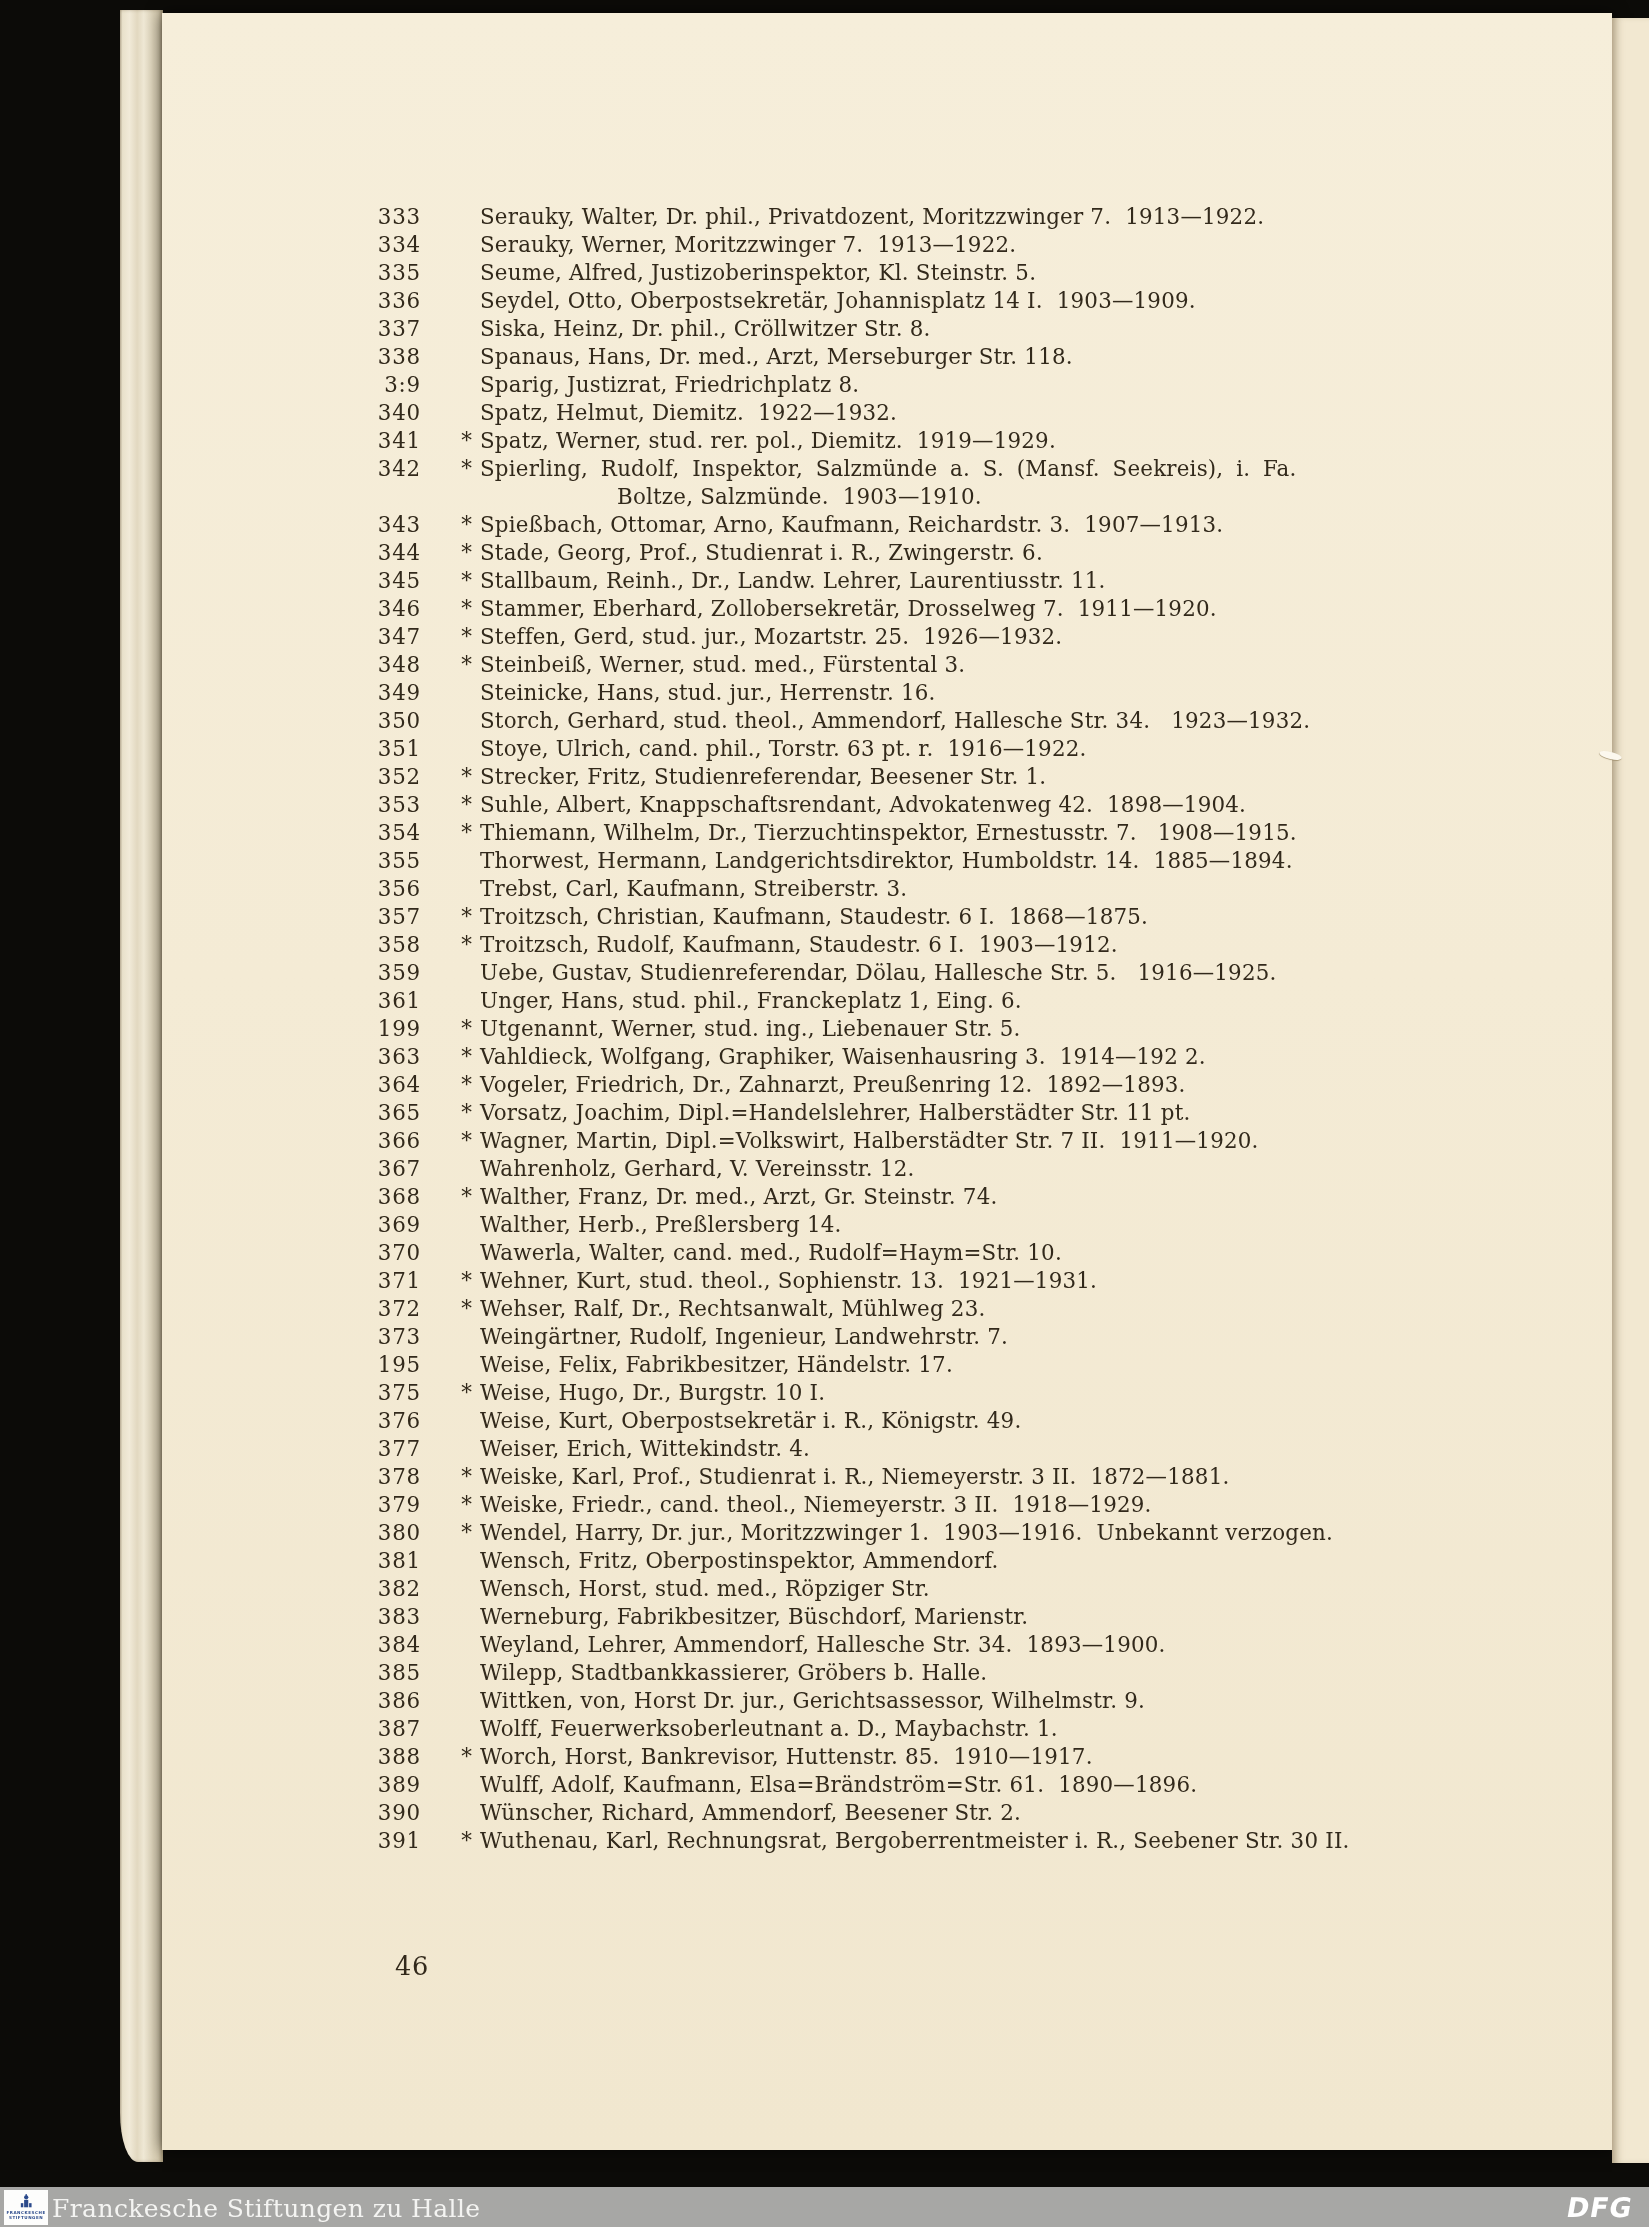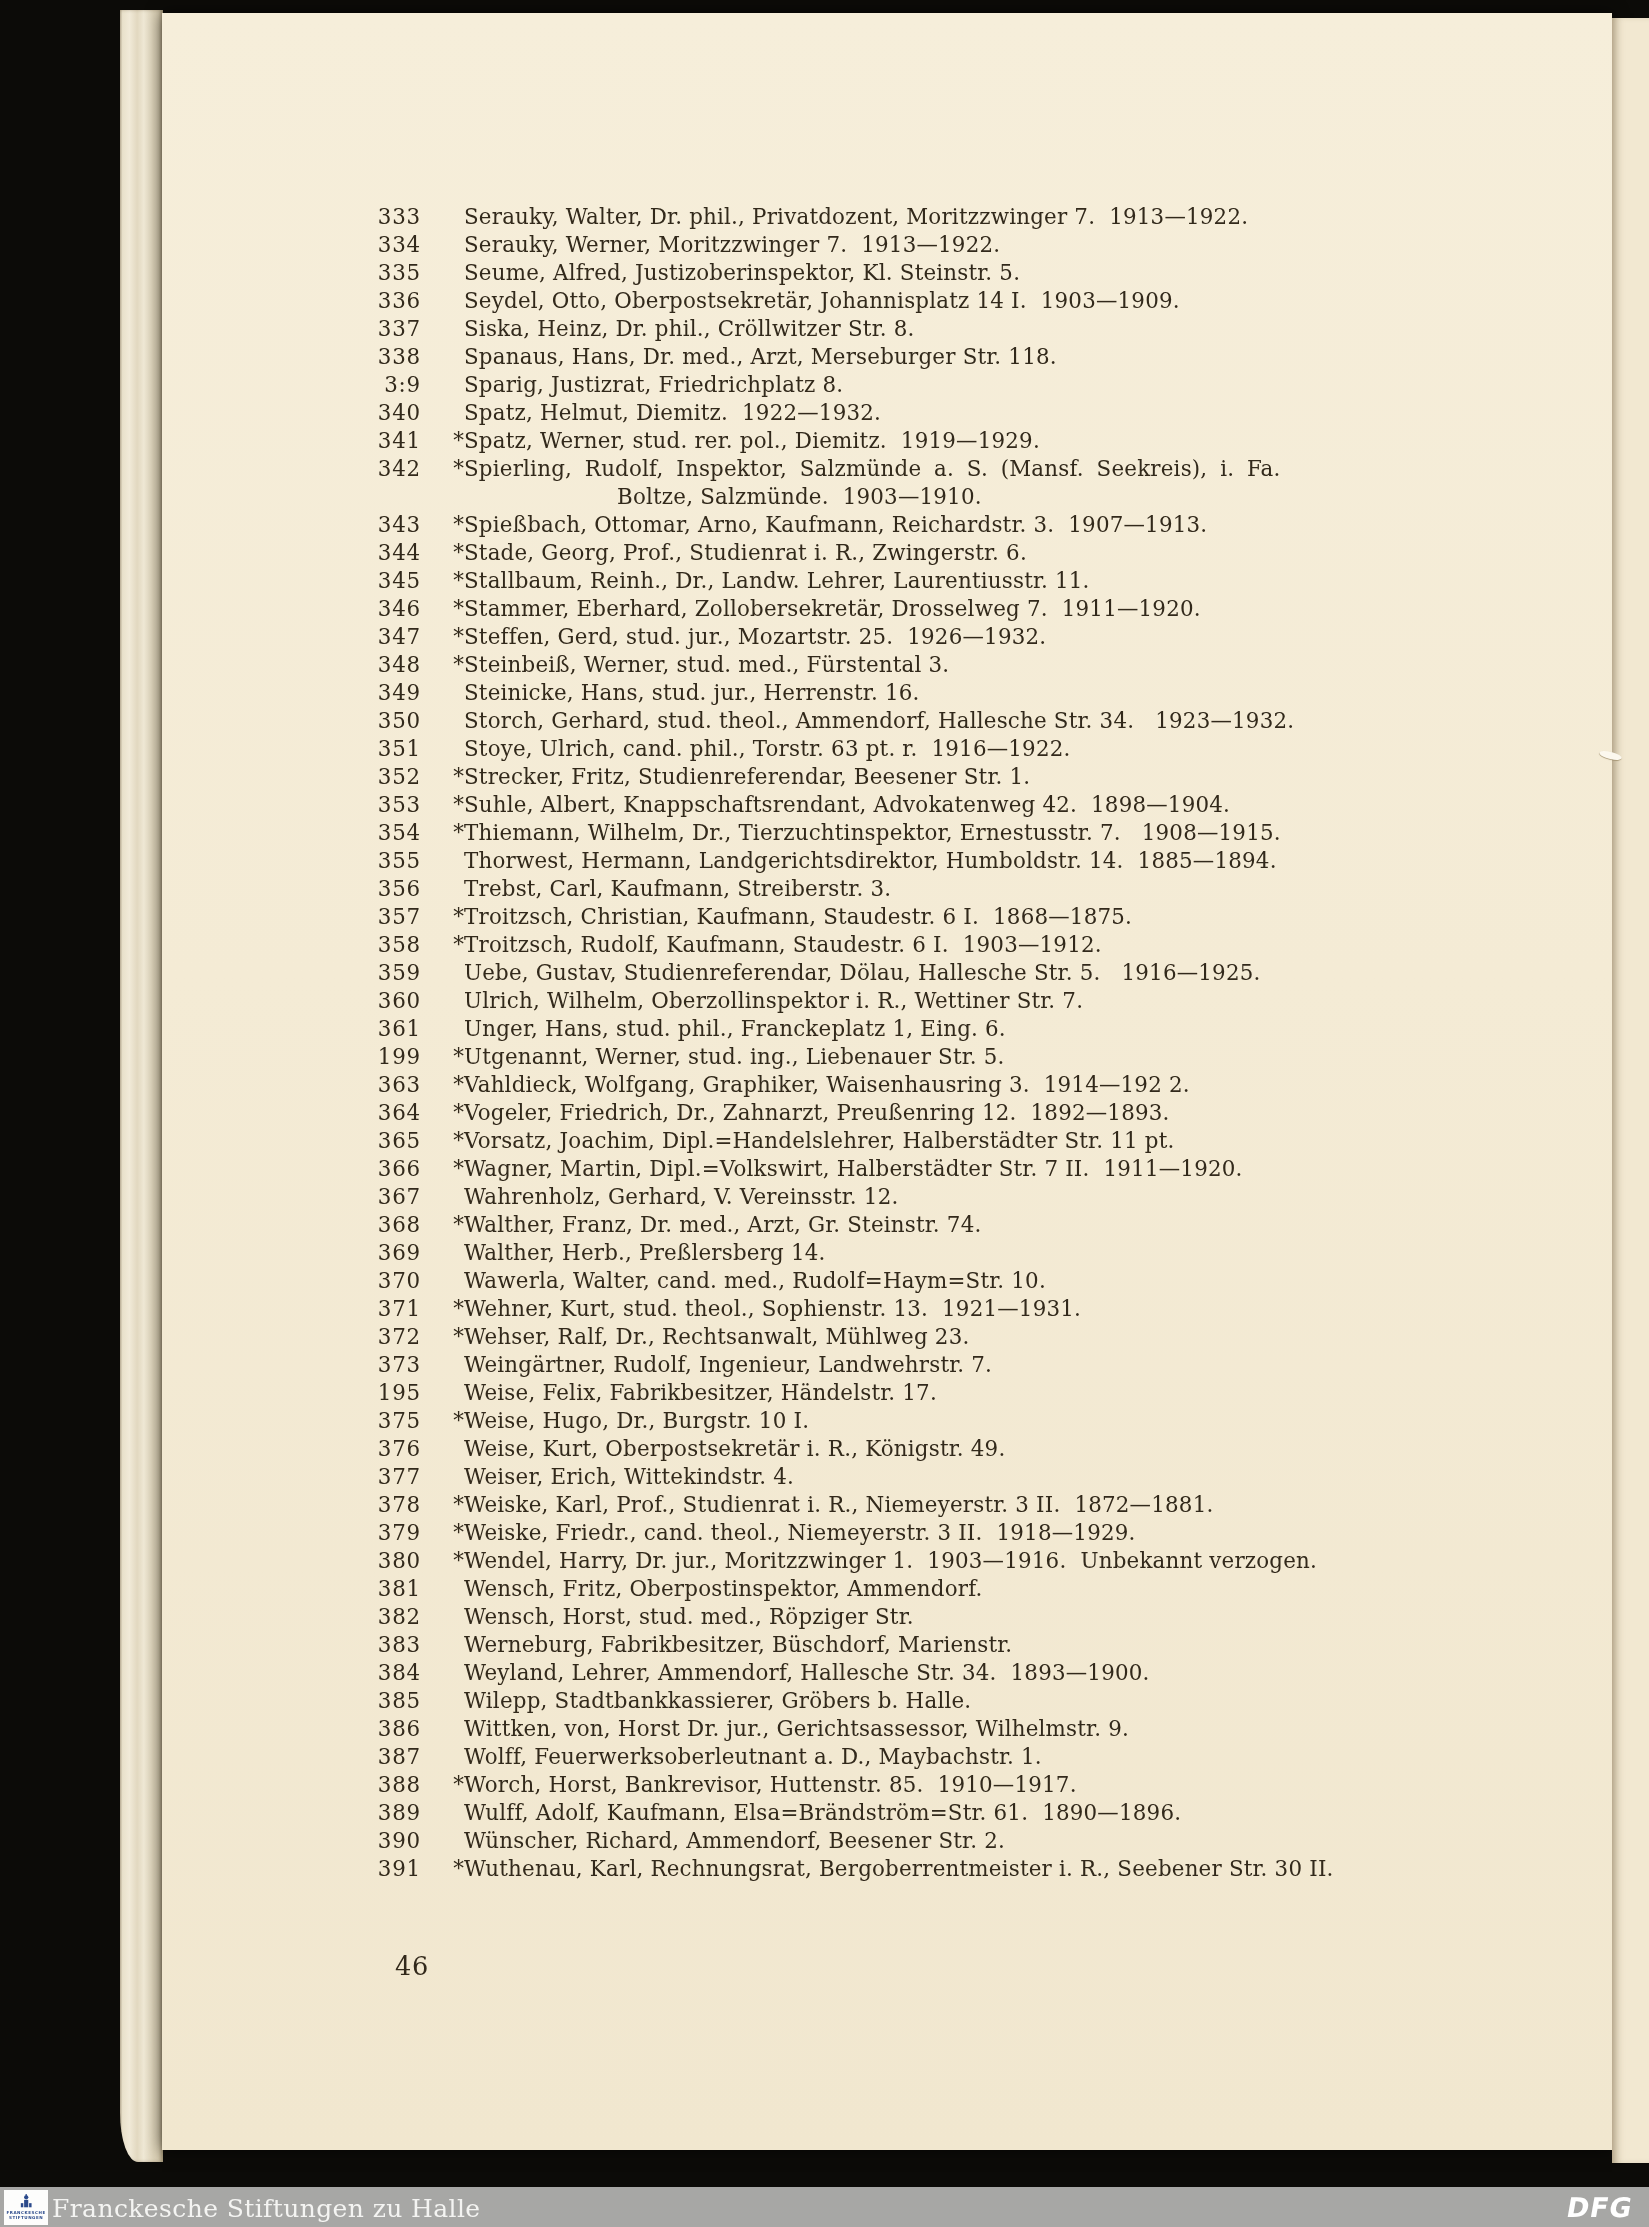--- a/index.html
+++ b/index.html
@@ -34,21 +34,21 @@
     position:absolute;left:1599px;top:752px;width:23px;height:7.4px;
     background:#fcf8ee;border-radius:50%;
     transform:rotate(14deg);
     box-shadow:0 0.8px 0.8px rgba(120,100,60,.6);
   }
 
   
   .entries{position:absolute;left:211px;top:190px;width:1221px;}
   .row{
     display:flex;align-items:baseline;height:28px;line-height:28px;
-    font-size:21.4px;color:#32291b;
+    font-size:21.4px;color:#32291b;gap:8px;
   }
   .num{width:48px;text-align:right;white-space:pre;letter-spacing:0.8px;}
   .star{display:inline-block;width:18px;margin-left:25px;text-align:right;}
   .txt{white-space:pre;letter-spacing:0.2px;}
   .cont .txt{padding-left:244px;}
 
   .page-number{
     position:absolute;left:233px;top:1897px;
     font-size:25.6px;color:#32291b;letter-spacing:0.8px;margin-top:41px;
   }
@@ -215,25 +215,20 @@
         </div>
         <div class="row">
           <span class="num">358</span>
           <span class="star">*</span>
           <span class="txt">Troitzsch, Rudolf, Kaufmann, Staudestr. 6 I.  1903—1912.</span>
         </div>
         <div class="row">
           <span class="num">359</span>
           <span class="star"></span>
           <span class="txt">Uebe, Gustav, Studienreferendar, Dölau, Hallesche Str. 5.   1916—1925.</span>
-        </div>
-        <div class="row">
-          <span class="num">360</span>
-          <span class="star"></span>
-          <span class="txt">Ulrich, Wilhelm, Oberzollinspektor i. R., Wettiner Str. 7.</span>
         </div>
         <div class="row">
           <span class="num">361</span>
           <span class="star"></span>
           <span class="txt">Unger, Hans, stud. phil., Franckeplatz 1, Eing. 6.</span>
         </div>
         <div class="row">
           <span class="num">199</span>
           <span class="star">*</span>
           <span class="txt">Utgenannt, Werner, stud. ing., Liebenauer Str. 5.</span>

